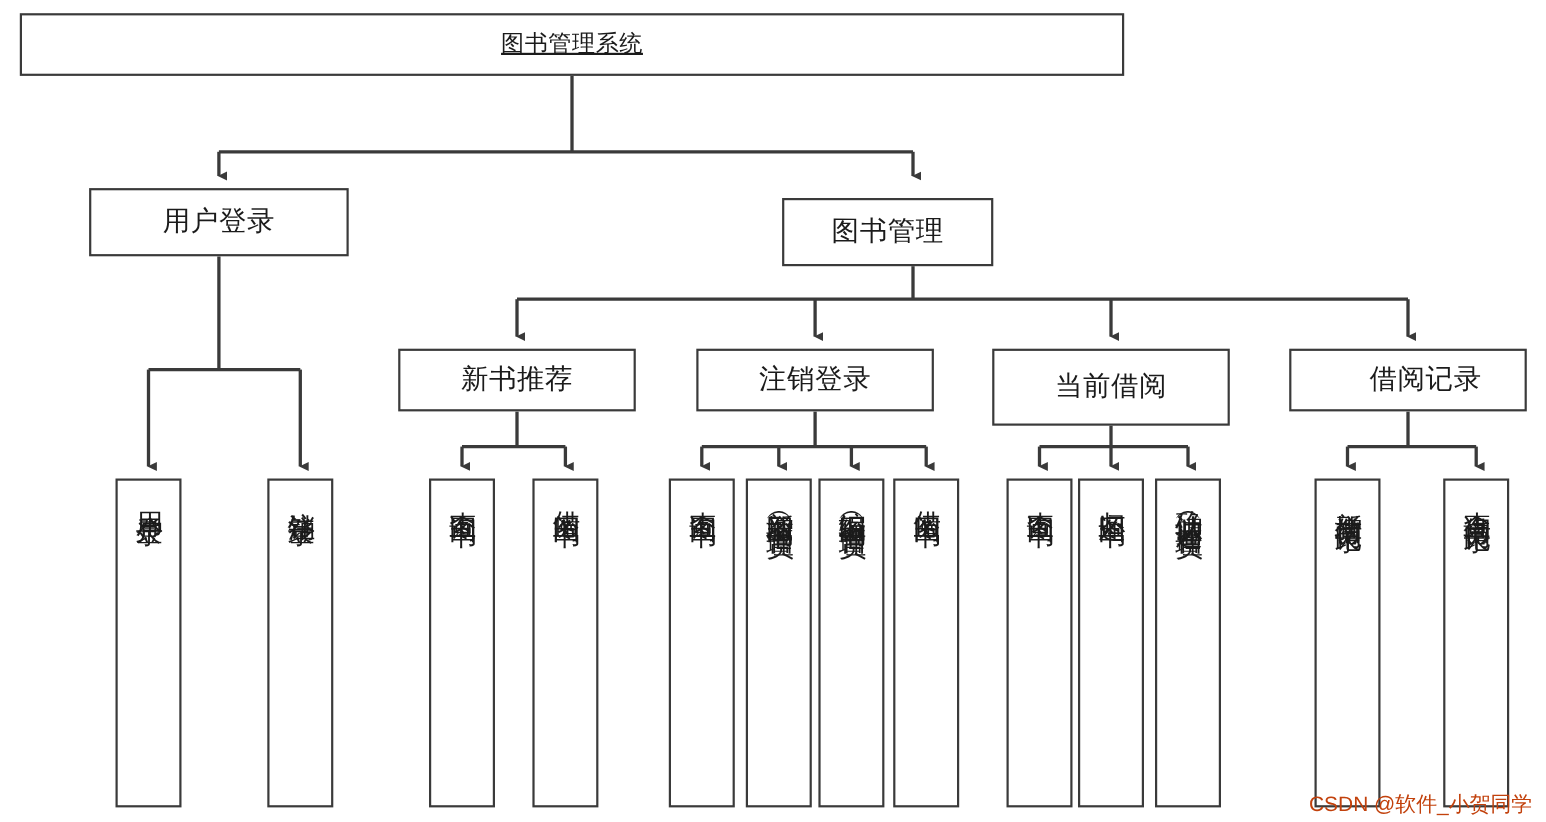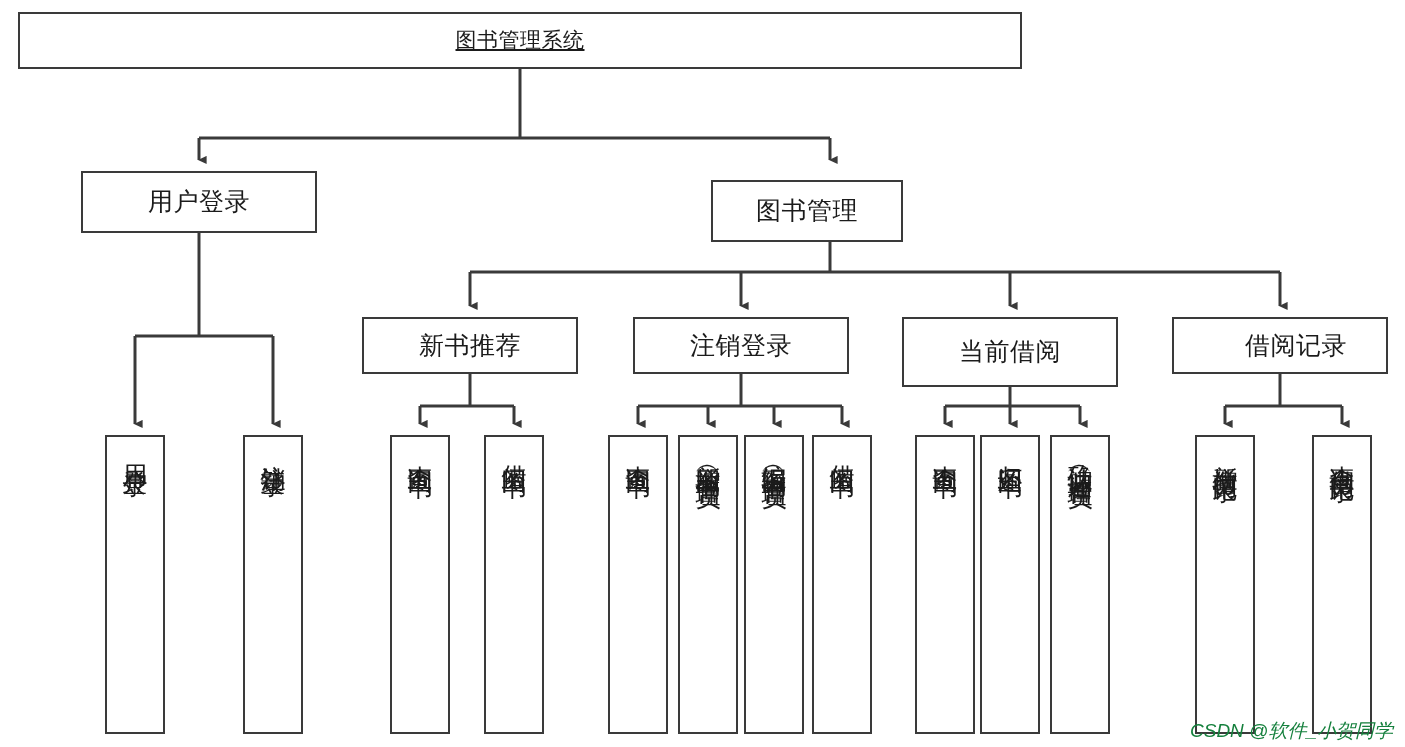--- a/index.html
+++ b/index.html
@@ -53,24 +53,23 @@
     writing-mode: vertical-rl;
     text-orientation: upright;
     font-size: 25px;
     letter-spacing: 3px;
     line-height: 1;
   }
   .node.root .label { font-size: 21px; text-decoration: underline; }
   .watermark {
     position: absolute;
     font-size: 19px;
-    color: #15803d;
+    color: #c2410c;
     white-space: nowrap;
     user-select: none;
-    font-style: italic;
   }
 </style>
 </head>
 <body>
 
 <div id="diagram-root">
 
   <svg class="edges" viewBox="0 0 1405 747" xmlns="http://www.w3.org/2000/svg">
     <defs>
       <marker id="arrow" markerWidth="9" markerHeight="9" refX="4.5" refY="7.6" orient="auto" markerUnits="userSpaceOnUse">

